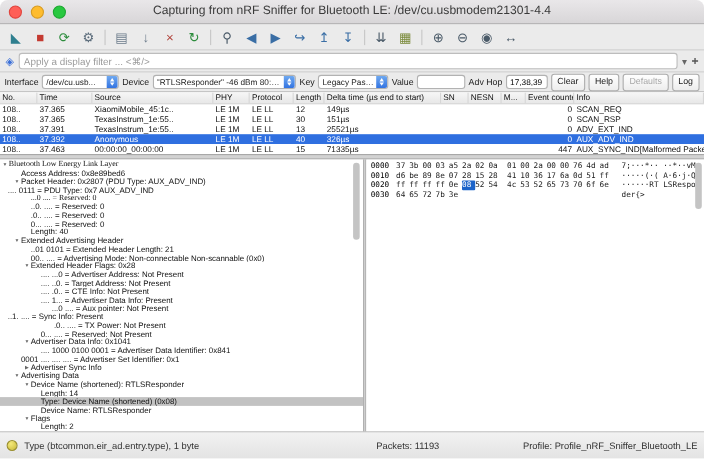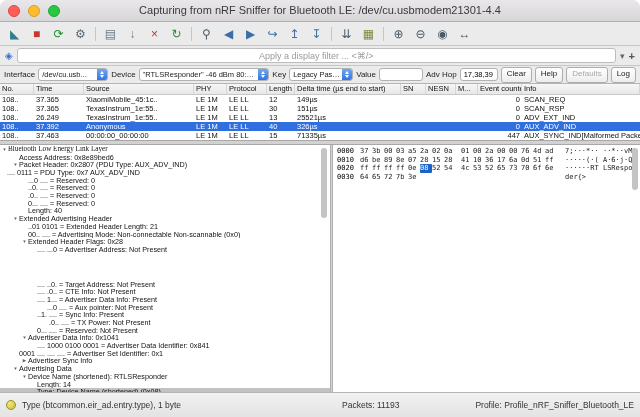--- a/index.html
+++ b/index.html
@@ -16,21 +16,21 @@
   .title { text-align:center; font-size:11px; line-height:21px; color:#3a3a3a; white-space:nowrap; overflow:hidden; }
 
   
   .toolbar { height:24px; background:#ebebeb; border-bottom:1px solid #c6c6c6; display:flex; align-items:center; padding:0 4px; gap:1px; }
   .tbicon { width:21px; height:19px; display:flex; align-items:center; justify-content:center; font-size:12px; border-radius:3px; cursor:default; }
   .tbsep { width:1px; height:14px; background:#c6c6c6; margin:0 3px; }
 
   
   .filterbar { height:20px; background:#ebebeb; border-bottom:1px solid #c6c6c6; display:flex; align-items:center; padding:0 5px; gap:4px; }
   .fb-bookmark { color:#3a6fd8; font-size:10px; }
-  .filter-input { flex:1; height:15px; border:1px solid #bdbdbd; border-radius:3px; background:#fff; font-size:9px; padding:0 4px; font-family:inherit; color:#222;text-align:center; }
+  .filter-input { flex:1; height:15px; border:1px solid #bdbdbd; border-radius:3px; background:#fff; font-size:9px; padding:0 4px; font-family:inherit; color:#222; }
   .filter-input::placeholder { color:#9b9b9b; }
   .fb-caret { color:#666; font-size:9px; }
   .fb-plus { color:#555; font-size:11px; font-weight:bold; }
 
   
   .snifferbar { height:18px; background:#ebebeb; border-bottom:1px solid #b5b5b5; display:flex; align-items:center; padding:0 4px; gap:3px; font-size:8px; color:#222; white-space:nowrap; }
   .combo { background:#fff; border:1px solid #b2b2b2; border-radius:3px; height:13px; display:flex; align-items:center; font-size:7.5px; padding-left:3px; overflow:hidden; }
   .combo .ctext { overflow:hidden; text-overflow:ellipsis; white-space:nowrap; flex:1; }
   .w-if { width:70px; flex:none; }
   .w-dev { flex:1; min-width:0; }
@@ -203,21 +203,21 @@
           <span>30</span>
           <span>151µs</span>
           <span></span>
           <span></span>
           <span></span>
           <span class="c-r">0</span>
           <span>SCAN_RSP</span>
         </div>
         <div class="plrow">
           <span>108..</span>
-          <span>26.249</span>
+          <span>37.391</span>
           <span>TexasInstrum_1e:55..</span>
           <span>LE 1M</span>
           <span>LE LL</span>
           <span>13</span>
           <span>25521µs</span>
           <span></span>
           <span></span>
           <span></span>
           <span class="c-r">0</span>
           <span>ADV_EXT_IND</span>
@@ -266,21 +266,21 @@
           <span>Access Address: 0x8e89bed6</span>
         </div>
         <div class="trow" style="padding-left: 12px;">
           <span class="tarrow">▼</span>
           <span>Packet Header: 0x2807 (PDU Type: AUX_ADV_IND)</span>
         </div>
         <div class="trow" style="">
           <span class="tarrow"></span>
           <span>.... 0111 = PDU Type: 0x7 AUX_ADV_IND</span>
         </div>
-        <div class="trow" style="padding-left: 21px;">
+        <div class="trow" style="padding-left: 21px; font-family: Liberation Serif, serif;">
           <span class="tarrow"></span>
           <span>...0 .... = Reserved: 0</span>
         </div>
         <div class="trow" style="padding-left: 21px;">
           <span class="tarrow"></span>
           <span>..0. .... = Reserved: 0</span>
         </div>
         <div class="trow" style="padding-left: 21px;">
           <span class="tarrow"></span>
           <span>.0.. .... = Reserved: 0</span>
@@ -306,37 +306,37 @@
           <span>00.. .... = Advertising Mode: Non-connectable Non-scannable (0x0)</span>
         </div>
         <div class="trow" style="padding-left: 21px;">
           <span class="tarrow">▼</span>
           <span>Extended Header Flags: 0x28</span>
         </div>
         <div class="trow" style="padding-left: 30px;">
           <span class="tarrow"></span>
           <span>.... ...0 = Advertiser Address: Not Present</span>
         </div>
-        <div class="trow" style="padding-left: 30px; margin-top: 27px;">
+        <div class="trow" style="padding-left: 30px;">
           <span class="tarrow"></span>
           <span>.... ..0. = Target Address: Not Present</span>
         </div>
         <div class="trow" style="padding-left: 30px;">
           <span class="tarrow"></span>
           <span>.... .0.. = CTE Info: Not Present</span>
         </div>
         <div class="trow" style="padding-left: 30px;">
           <span class="tarrow"></span>
           <span>.... 1... = Advertiser Data Info: Present</span>
         </div>
         <div class="trow" style="padding-left: 40px;">
           <span class="tarrow"></span>
           <span>...0 .... = Aux pointer: Not Present</span>
         </div>
-        <div class="trow" style="padding-left: 30px;">
+        <div class="trow" style="">
           <span class="tarrow"></span>
           <span>..1. .... = Sync Info: Present</span>
         </div>
         <div class="trow" style="padding-left: 42px;">
           <span class="tarrow"></span>
           <span>.0.. .... = TX Power: Not Present</span>
         </div>
         <div class="trow" style="padding-left: 30px;">
           <span class="tarrow"></span>
           <span>0... .... = Reserved: Not Present</span>

